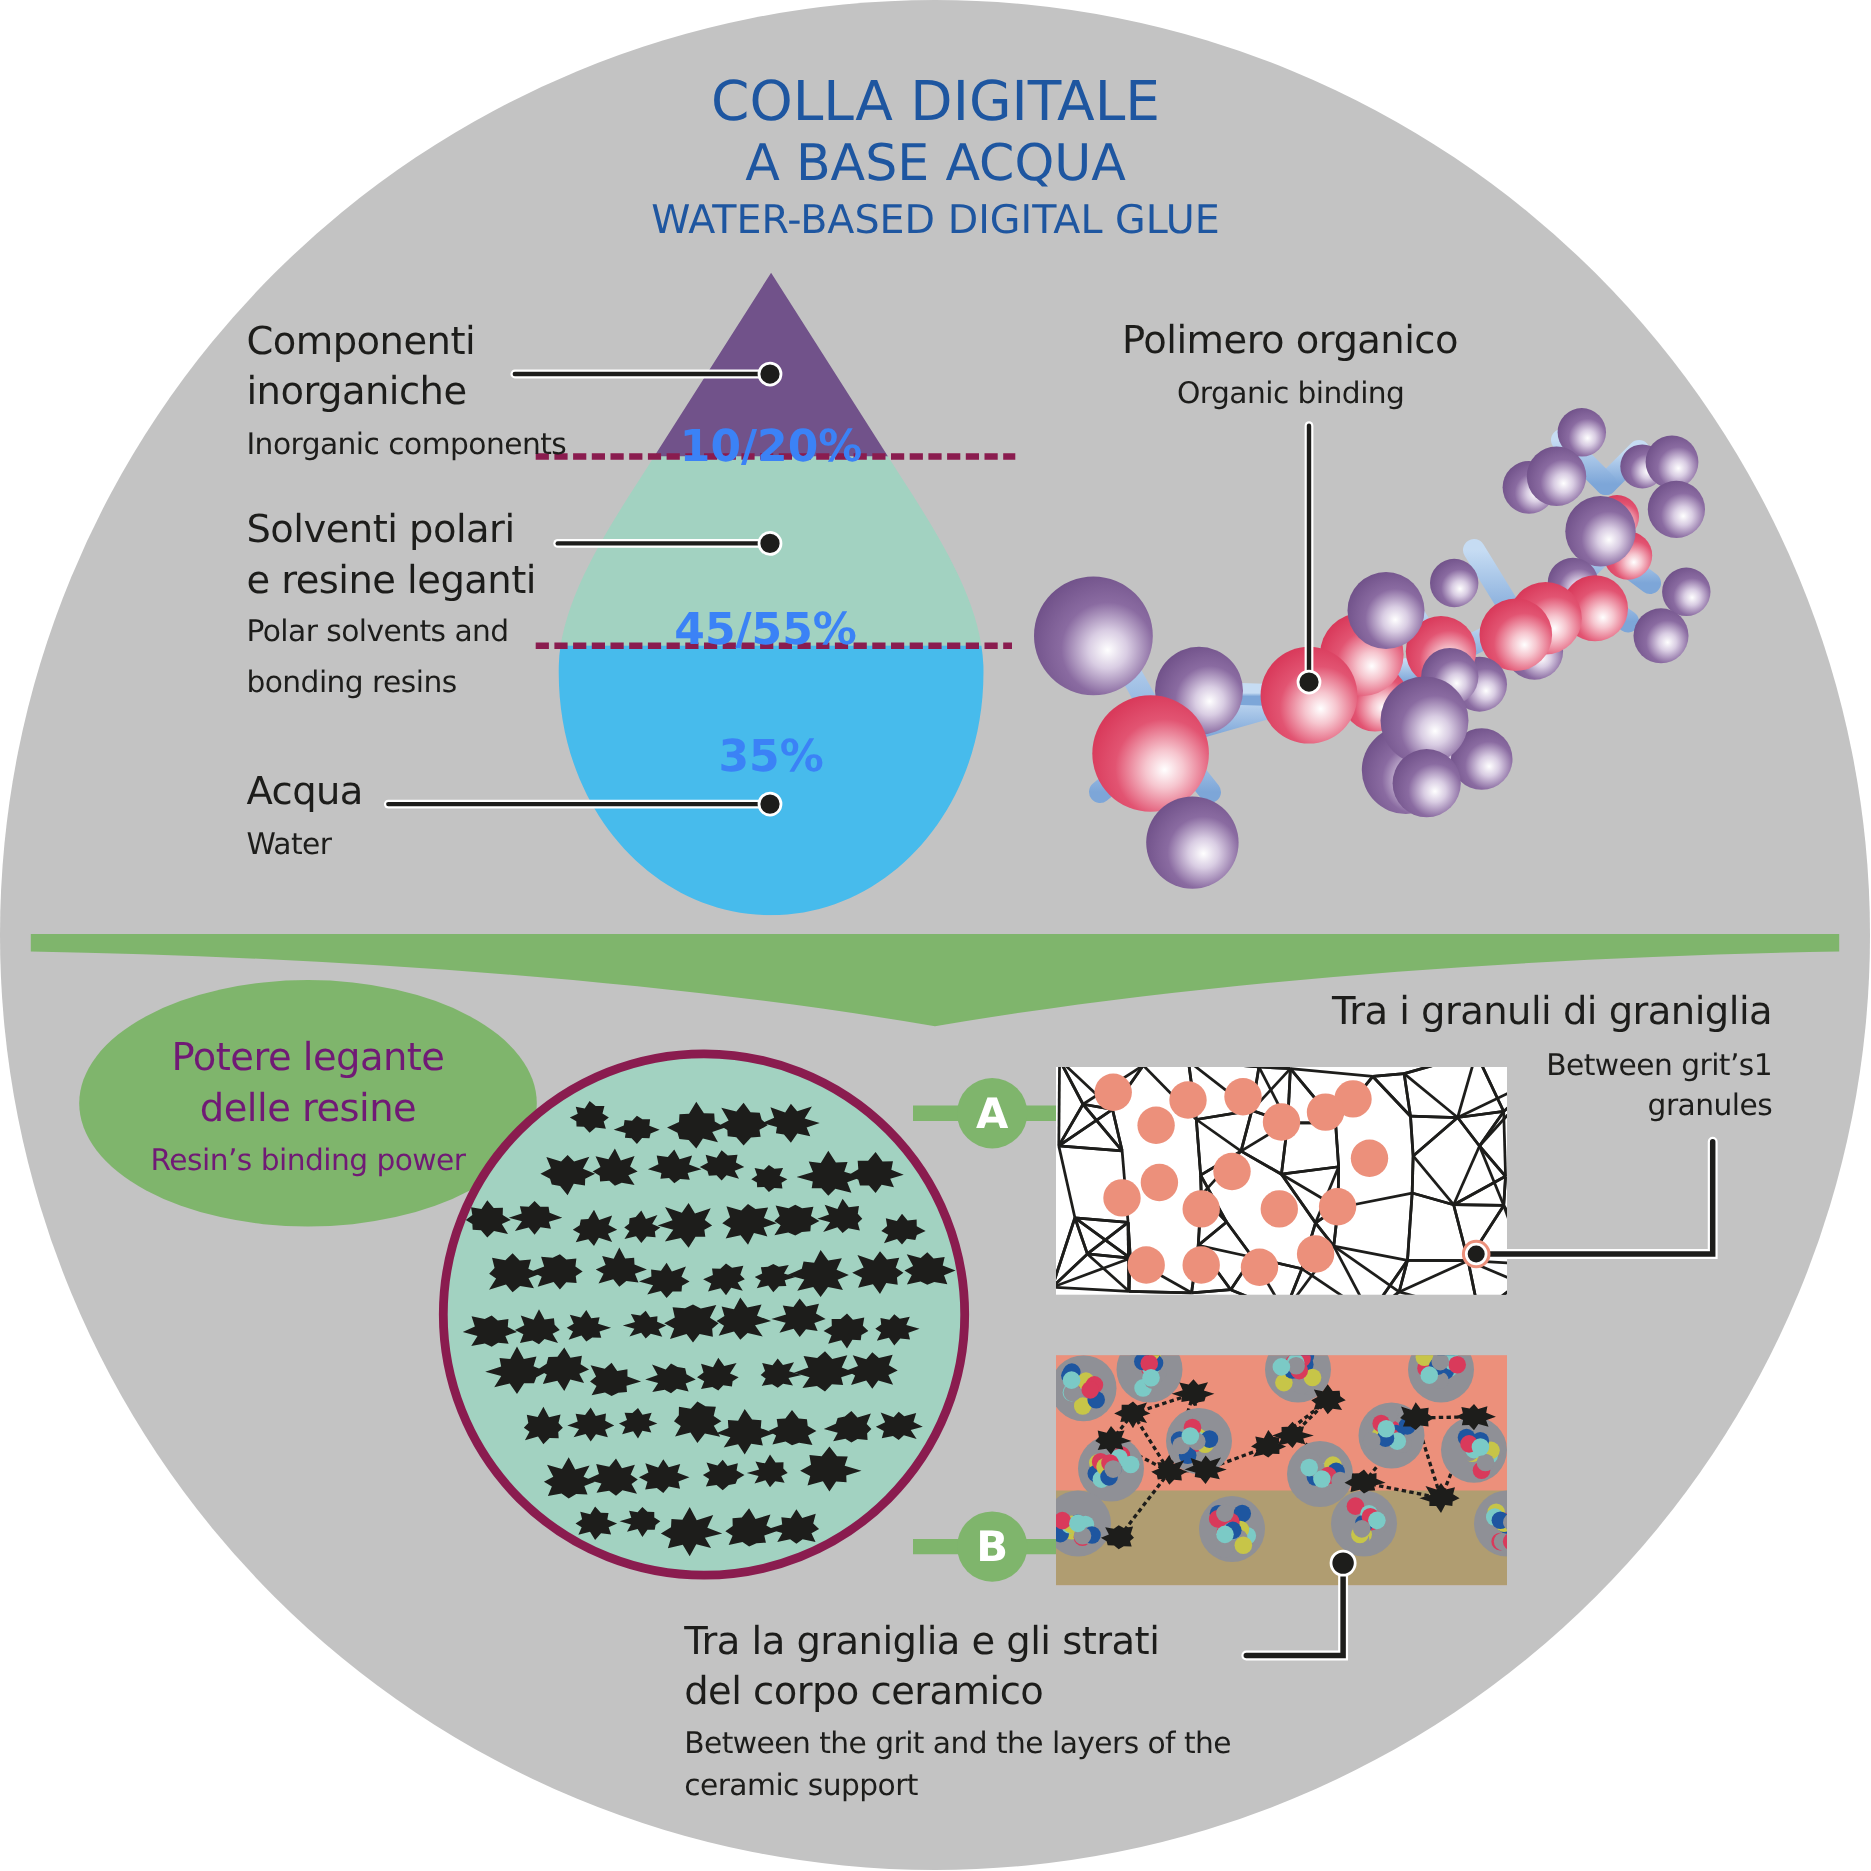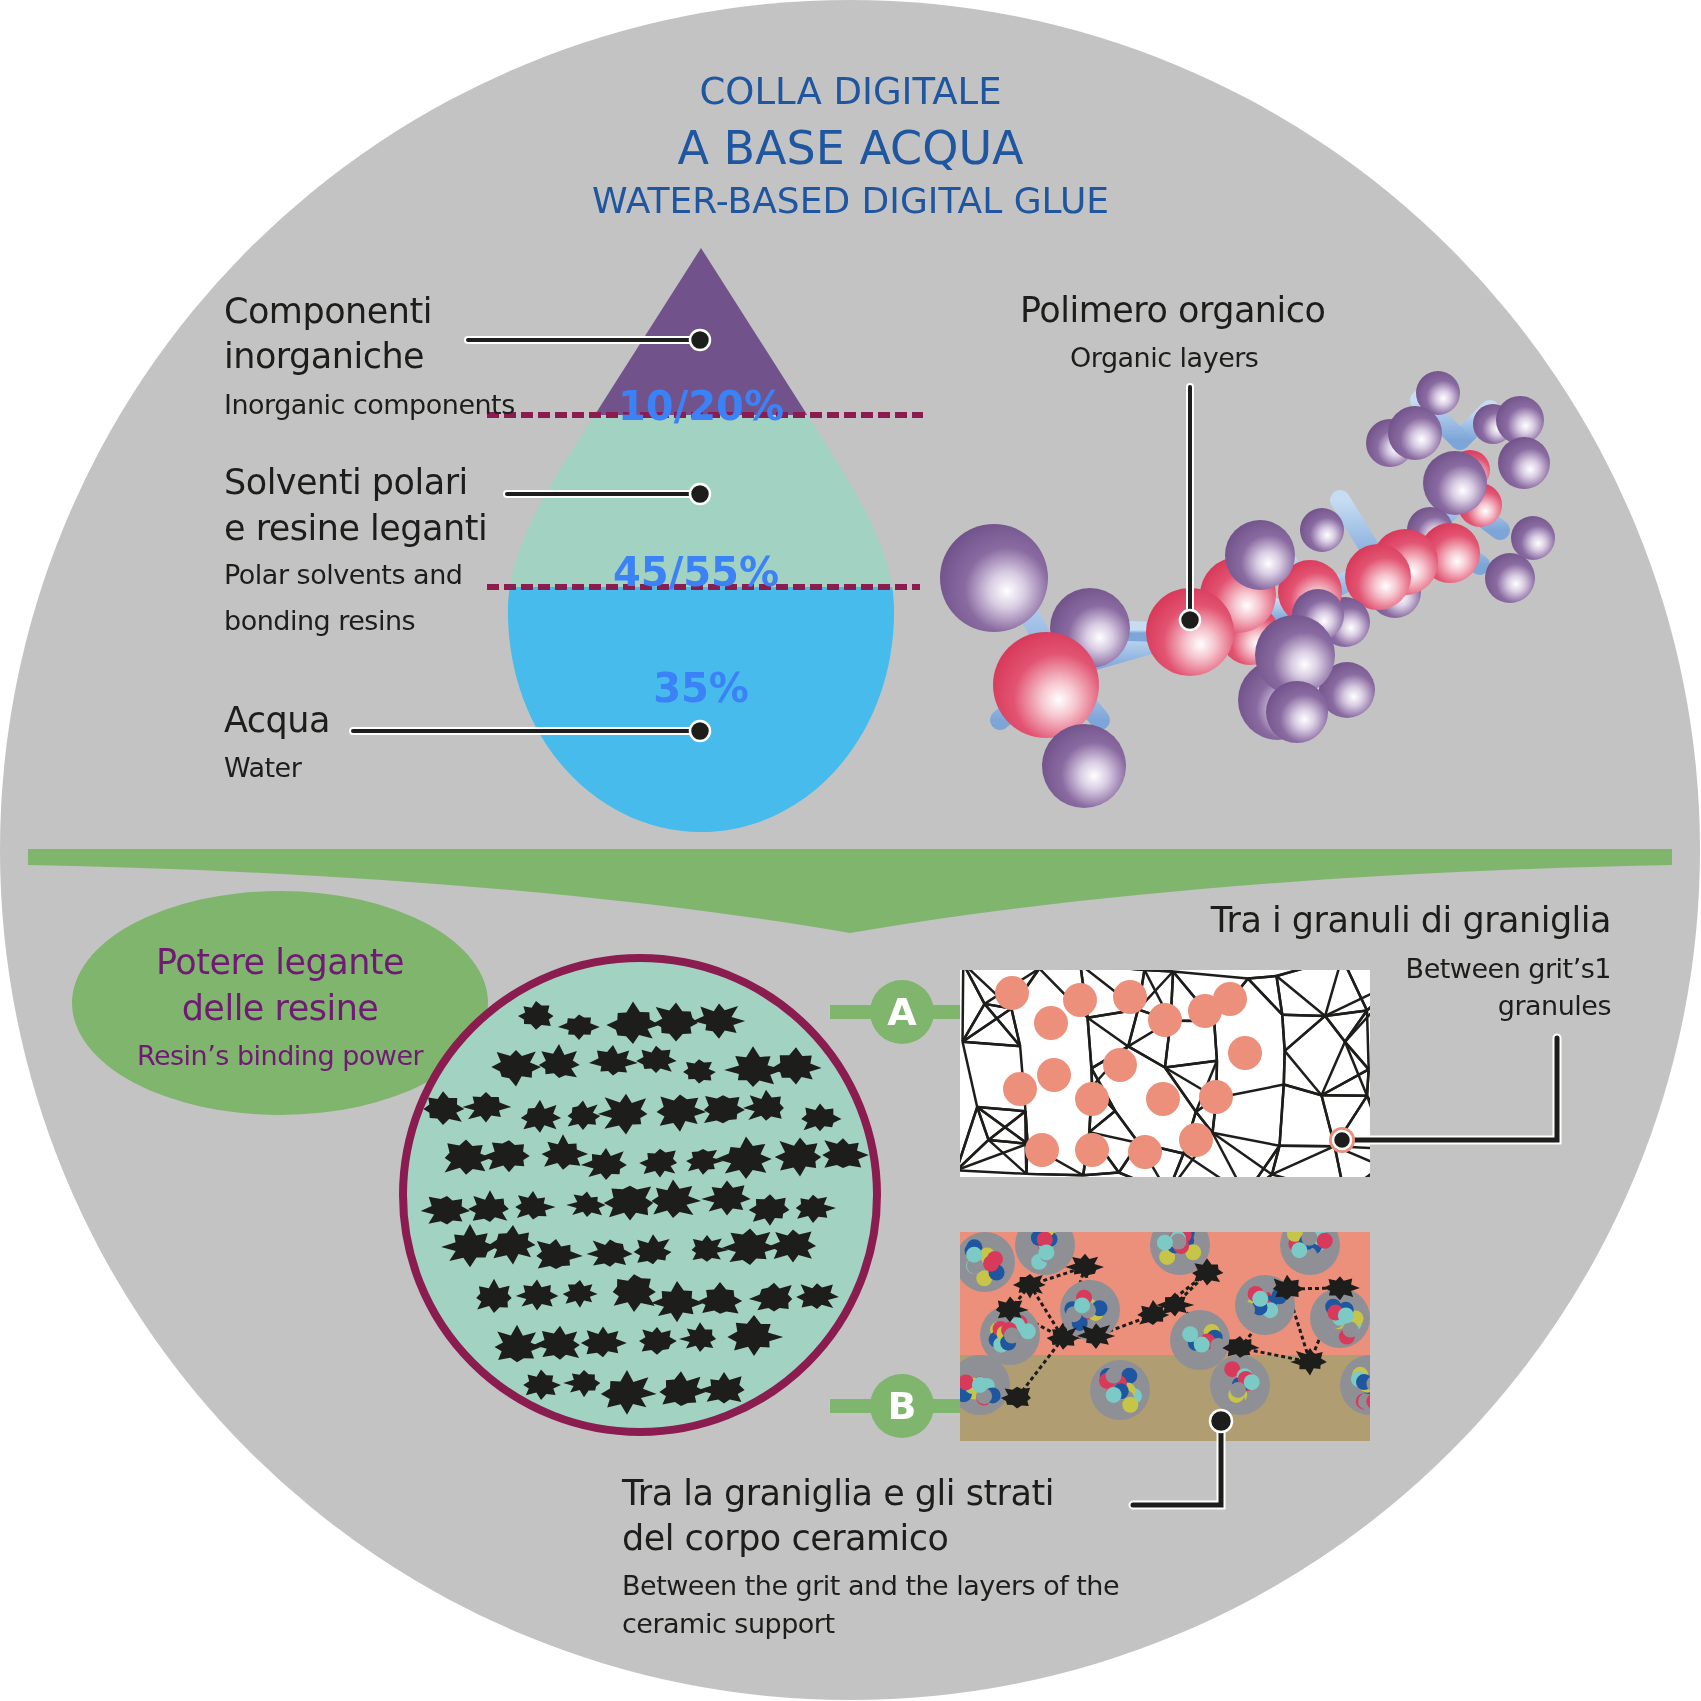--- a/index.html
+++ b/index.html
@@ -1,21 +1,21 @@
 <!DOCTYPE html>
 <html><head>
 <meta charset="utf-8">
 <style>
   html, body { margin: 0; padding: 0; background: #ffffff; }
   body { width: 1701px; height: 1701px; position: relative; overflow: hidden;
          font-family: "DejaVu Sans", sans-serif; }
   #stage { position: absolute; left: 0; top: 0; width: 1701px; height: 1701px; }
   .txt { position: absolute; color: #1d1d1b; white-space: nowrap; letter-spacing: -0.5px; }
   .title { position: absolute; left: 0; width: 1701px; text-align: center; color: #1e56a0; letter-spacing: 0px; }
-  .t1 { top: 66px; font-size: 37px; line-height: 52px; }
+  .t1 { top: 66px; font-size: 50px; line-height: 52px; }
   .t2 { top: 122px; font-size: 46px; line-height: 52px; }
   .t3 { top: 180px; font-size: 36px; line-height: 42px; }
   .lbl-main { font-size: 35px; line-height: 42px; }
   .lbl-sub { font-size: 27px; line-height: 40px; }
   .pct { position: absolute; color: #3b82f6; font-weight: bold; text-align: center; width: 300px; font-size: 40px; line-height: 46px; }
   .oval-text { position: absolute; left: 75px; width: 410px; text-align: center; color: #701a75; letter-spacing: -0.5px; }
   .badge { position: absolute; width: 64px; height: 64px; border-radius: 50%; background: #7fb56c;
            color: #ffffff; font-weight: bold; font-size: 38px; line-height: 64px; text-align: center; }
 </style>
 </head>
@@ -754,21 +754,21 @@
   <div class="txt lbl-sub" style="left:224px; top:555px;">Polar solvents and</div>
   <div class="txt lbl-sub" style="left:224px; top:601px;">bonding resins</div>
   <div class="pct" style="left:546px; top:549px;">45/55%</div>
 
   <div class="pct" style="left:551px; top:665px;">35%</div>
   <div class="txt lbl-main" style="left:224px; top:699px;">Acqua</div>
   <div class="txt lbl-sub" style="left:224px; top:748px;text-align:center;">Water</div>
 
   
   <div class="txt lbl-main" style="left:1020px; top:289px;">Polimero organico</div>
-  <div class="txt lbl-sub" style="left:1070px; top:338px;">Organic layers</div>
+  <div class="txt lbl-sub" style="left:1070px; top:338px;">Organic binding</div>
 
   
   <div class="oval-text" style="top:940px; font-size:35px; line-height:44px;">Potere legante</div>
   <div class="oval-text" style="top:986px; font-size:35px; line-height:44px;">delle resine</div>
   <div class="oval-text" style="top:1036px; font-size:27px; line-height:40px;">Resin’s binding power</div>
 
   
   <div class="badge" style="left:870px; top:980px;">A</div>
   <div class="badge" style="left:870px; top:1374px;">B</div>
 

